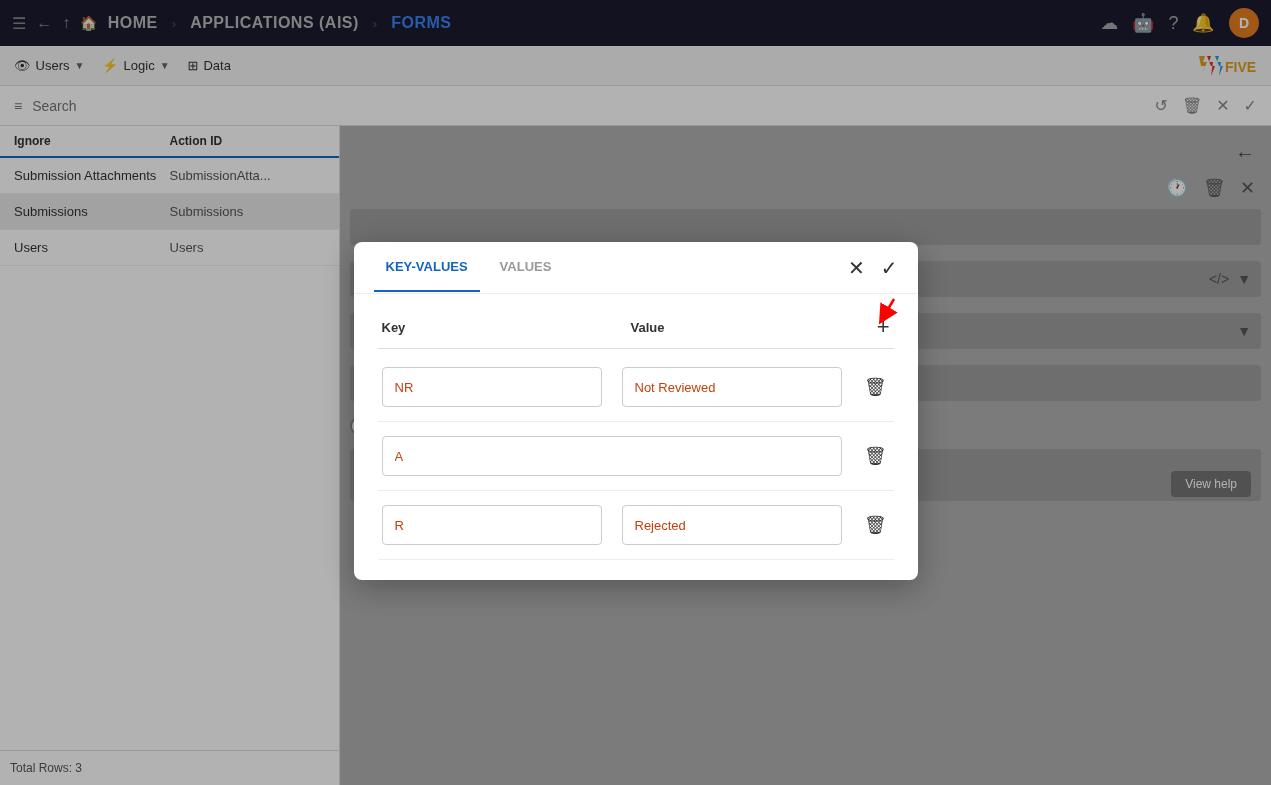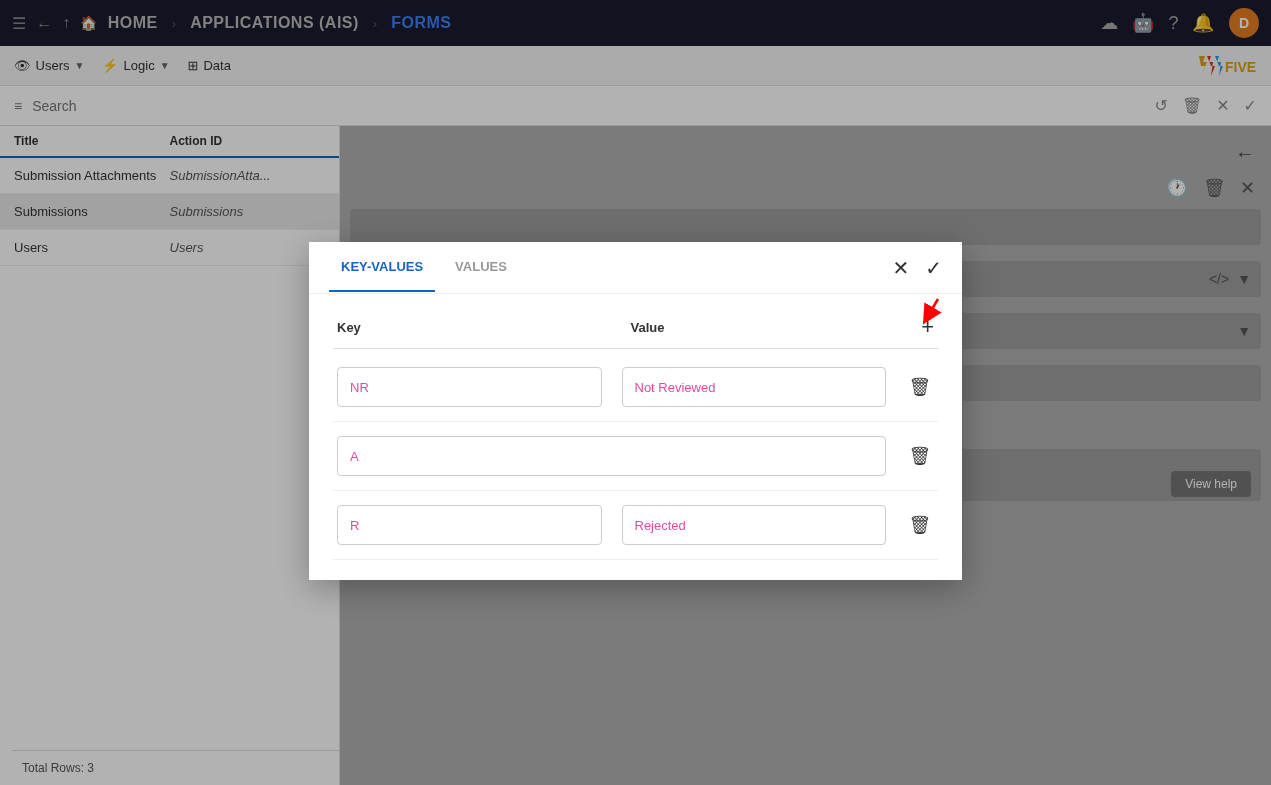--- a/index.html
+++ b/index.html
@@ -82,29 +82,28 @@
     .table-row {
       display: flex;
       padding: 10px 14px;
       font-size: 13px;
       color: #333;
       border-bottom: 1px solid #eee;
       cursor: pointer;
     }
     .table-row.selected { background: #e8e8e8; }
     .table-row .col-title { flex: 1; }
-    .table-row .col-action-id { flex: 1; color: #555; font-style: italic; }
+    .table-row .col-action-id { flex: 1; color: #555; }
 
     .table-footer {
       margin-top: auto;
       padding: 10px 10px;
       font-size: 12px;
       color: #555;
       border-top: 1px solid #ddd;
-      margin-left: 12px;
     }
 
     
     .right-panel {
       flex: 1;
       background: #b0b0b0;
       position: relative;
       padding: 10px;
       display: flex;
       flex-direction: column;
@@ -172,22 +171,22 @@
       background: rgba(0,0,0,0.3);
       z-index: 100;
       display: flex;
       align-items: center;
       justify-content: center;
     }
 
     
     .modal {
       background: #fff;
-      border-radius: 0;
-      width: 653px;
+      border-radius: 8px;
+      width: 564px;
       max-height: 560px;
       box-shadow: 0 8px 32px rgba(0,0,0,0.3);
       display: flex;
       flex-direction: column;
       position: relative;
       margin-top: 37px;
     }
     .modal-header {
       display: flex;
       align-items: center;
@@ -245,21 +244,21 @@
       border-bottom: 1px solid #eee;
       gap: 20px;
     }
     .kv-key-input, .kv-val-input {
       flex: 1;
       height: 40px;
       border: 1.5px solid #ccc;
       border-radius: 4px;
       padding: 0 12px;
       font-size: 13px;
-      color: #ec4899;
+      color: #c2410c;
       outline: none;
     }
     .kv-delete-btn {
       width: 28px;
       text-align: center;
       font-size: 18px;
       color: #333;
       cursor: pointer;
     }
   </style>
@@ -319,21 +318,21 @@
     <span>🗑</span>
     <span>✕</span>
     <span>✓</span>
   </div>
 </div>
 
 <div class="main-area">
 
   <div class="table-panel">
     <div class="table-header">
-      <span class="col-title">Title</span>
+      <span class="col-title">Ignore</span>
       <span class="col-action-id">Action ID</span>
     </div>
     <div class="table-row">
       <span class="col-title">Submission Attachments</span>
       <span class="col-action-id">SubmissionAtta...</span>
     </div>
     <div class="table-row selected">
       <span class="col-title">Submissions</span>
       <span class="col-action-id">Submissions</span>
     </div>

